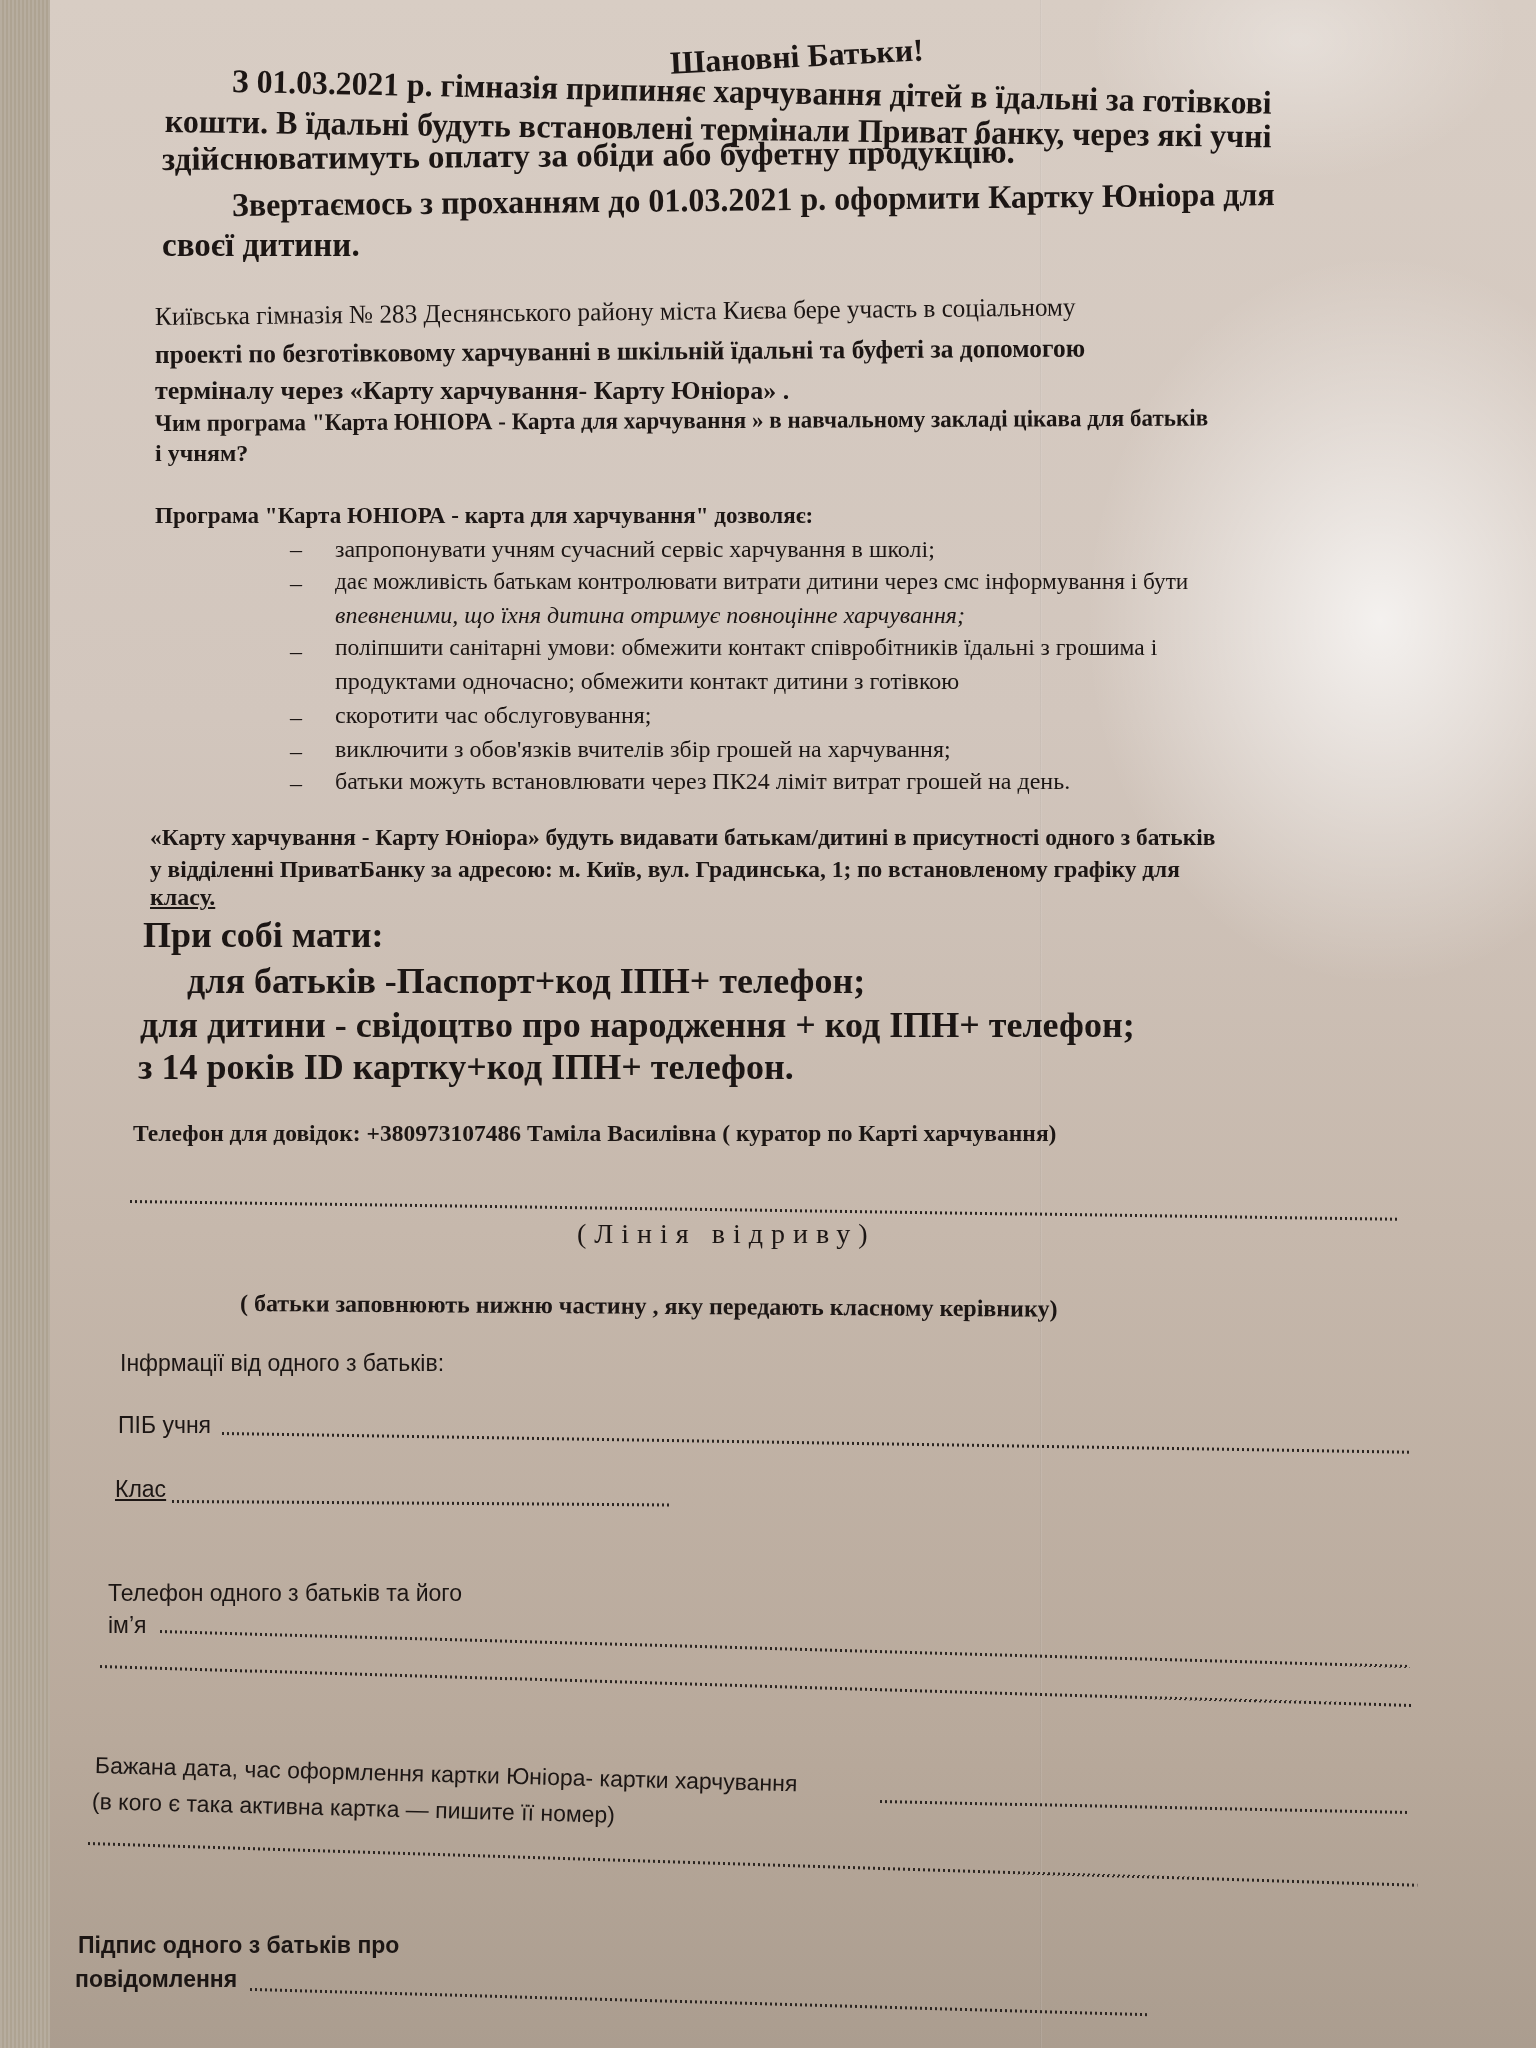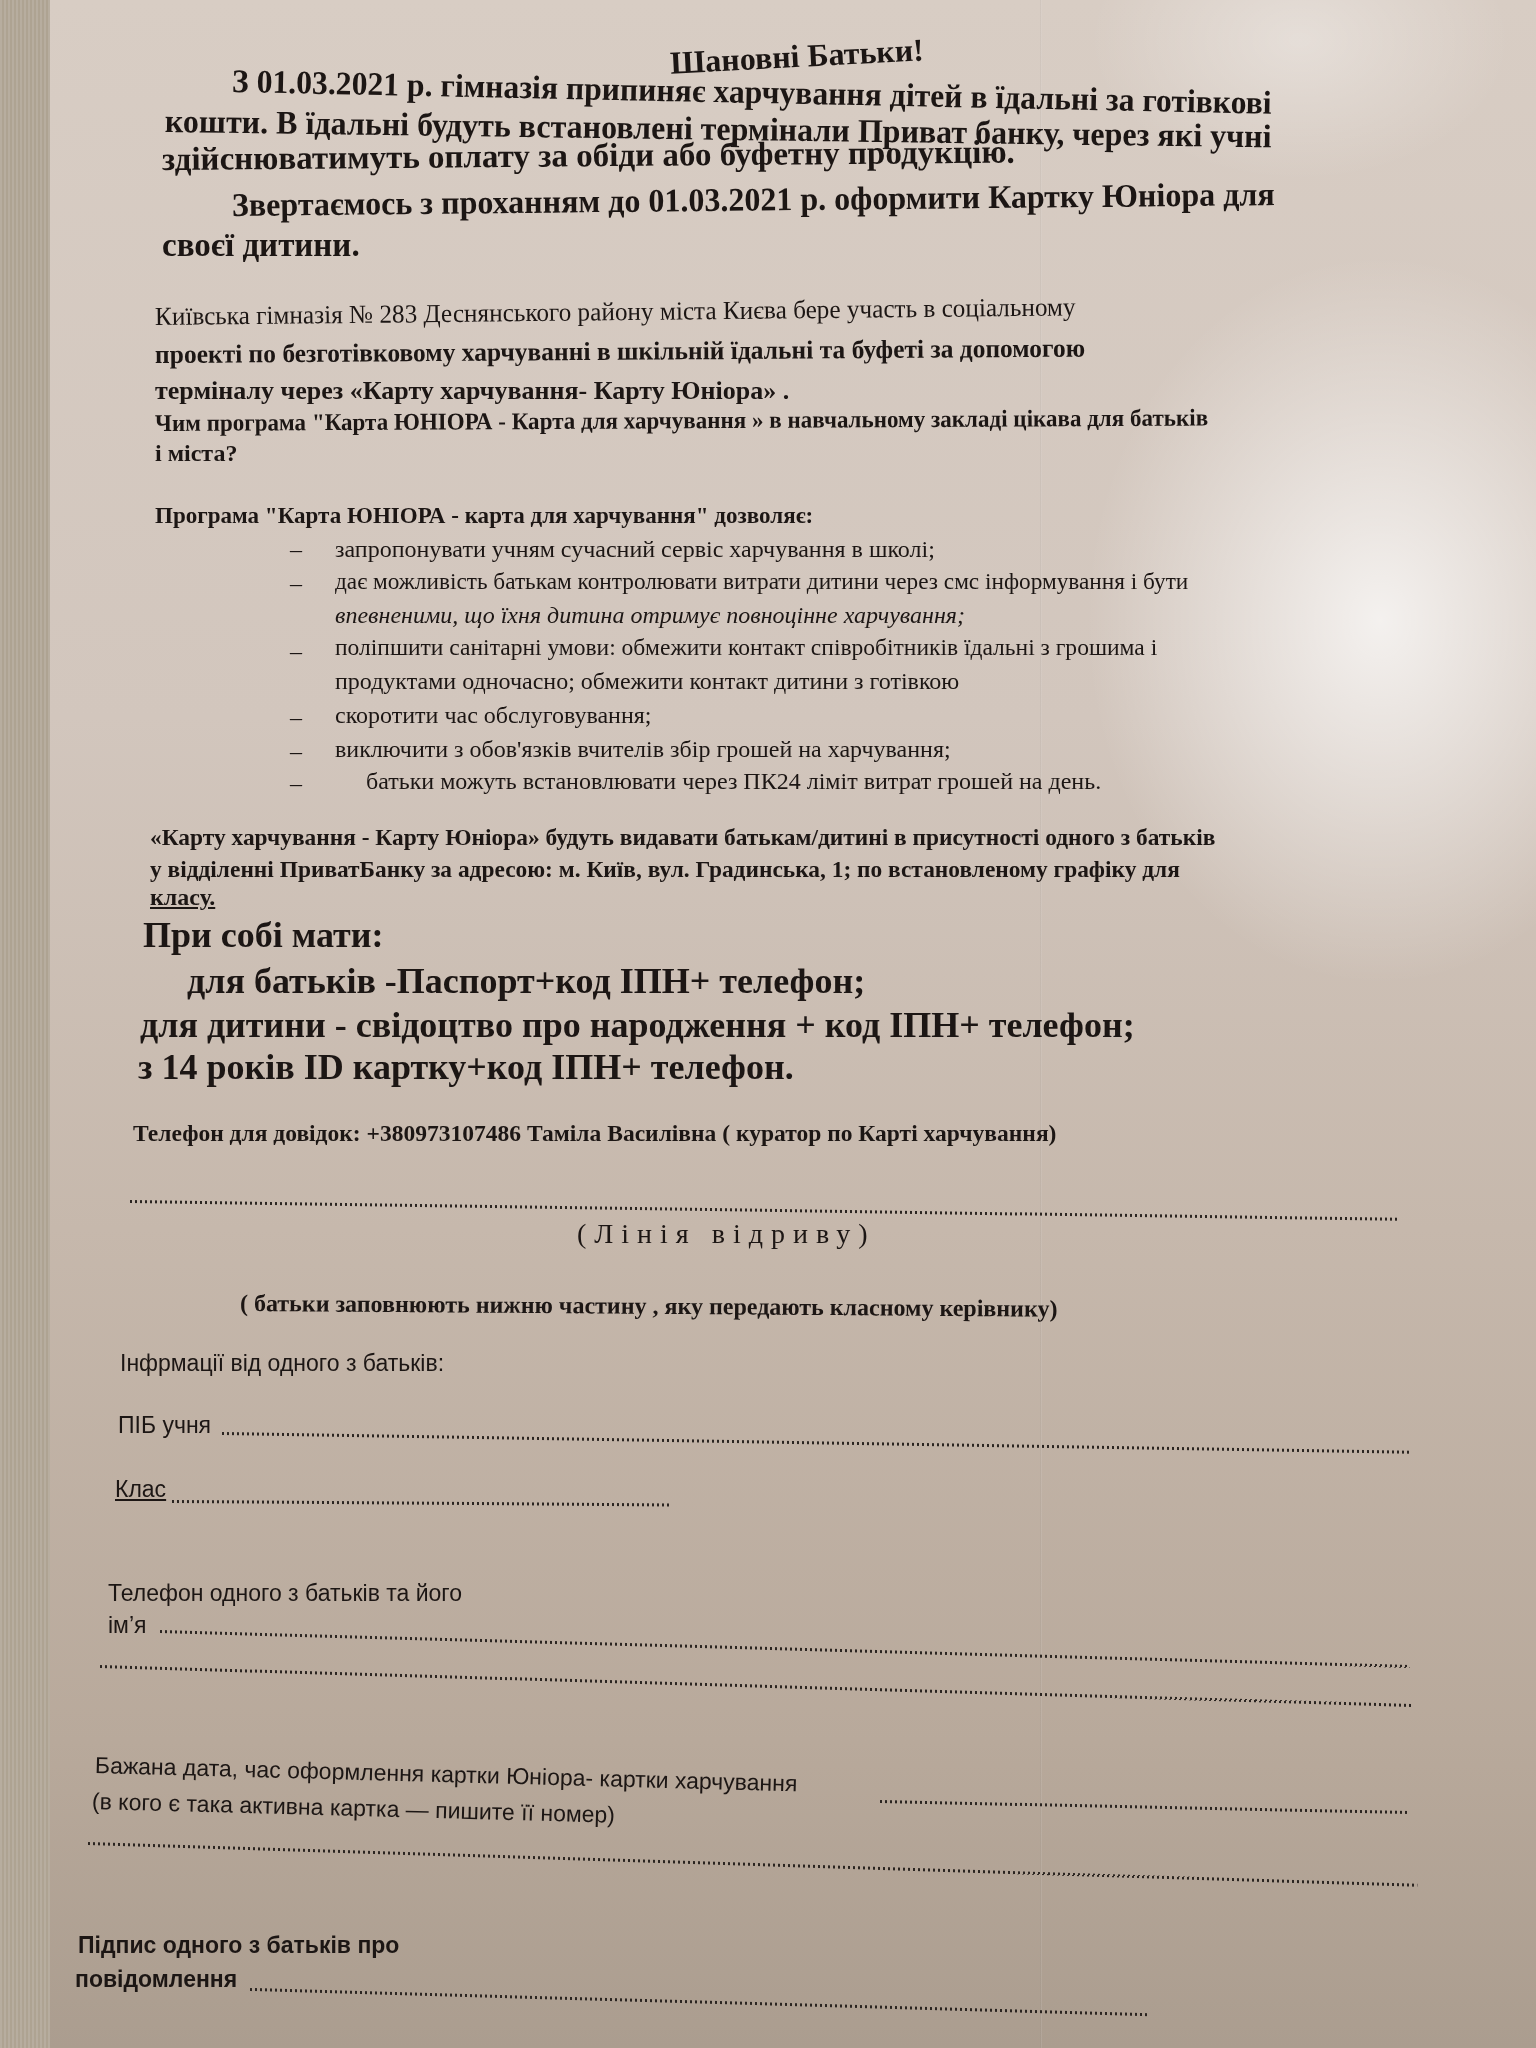--- a/index.html
+++ b/index.html
@@ -54,21 +54,21 @@
 <div class="t b lead" style="left:162px; top:140px; transform: rotate(-0.5deg); transform-origin:left;">здійснюватимуть оплату за обіди або буфетну продукцію.</div>
 <div class="t b lead" style="left:232px; top:186px; transform: rotate(-0.6deg) scaleX(0.97); transform-origin:left;">Звертаємось з проханням до 01.03.2021 р. оформити Картку Юніора для</div>
 <div class="t b lead" style="left:162px; top:226px;">своєї дитини.</div>
 
 <div class="t p2" style="left:155px; top:302px; transform: rotate(-0.6deg) scaleX(0.97); transform-origin:left;">
   <span>Київська гімназія № 283  Деснянського району міста Києва  бере  участь в соціальному</span>
 </div>
 <div class="t b p2" style="left:155px; top:340px; transform: rotate(-0.4deg) scaleX(0.98); transform-origin:left;">проекті по безготівковому харчуванні в шкільній їдальні та буфеті за допомогою</div>
 <div class="t b p2" style="left:155px; top:376px;">терміналу через «Карту харчування- Карту Юніора» .</div>
 <div class="t b body-md" style="left:155px; top:410px; transform: rotate(-0.3deg) scaleX(0.96); transform-origin:left;">Чим програма "Карта ЮНІОРА - Карта для харчування » в навчальному закладі цікава для батьків</div>
-<div class="t b body-md" style="left:155px; top:440px;">і міста?</div>
+<div class="t b body-md" style="left:155px; top:440px;">і учням?</div>
 
 <div class="t b body-md" style="left:155px; top:502px; transform: scaleX(0.96); transform-origin:left;">Програма "Карта ЮНІОРА - карта для харчування" дозволяє:</div>
 
 <div>
   <div class="dash" style="top:536px;">–</div>
   <div class="t list" style="left:335px; top:536px;">запропонувати учням сучасний сервіс харчування в школі;</div>
 
   <div class="dash" style="top:570px;">–</div>
   <div class="t list" style="left:335px; top:568px; transform: scaleX(0.97); transform-origin:left;">дає можливість батькам контролювати витрати дитини через смс  інформування і бути</div>
   <div class="t list" style="left:335px; top:602px;font-style:italic;">впевненими, що їхня дитина отримує повноцінне харчування;</div>
@@ -77,21 +77,21 @@
   <div class="t list" style="left:335px; top:634px; transform: scaleX(0.98); transform-origin:left;">поліпшити санітарні умови: обмежити контакт співробітників їдальні з грошима і</div>
   <div class="t list" style="left:335px; top:668px;">продуктами одночасно; обмежити контакт дитини з готівкою</div>
 
   <div class="dash" style="top:704px;">–</div>
   <div class="t list" style="left:335px; top:702px;">скоротити час обслуговування;</div>
 
   <div class="dash" style="top:738px;">–</div>
   <div class="t list" style="left:335px; top:736px;">виключити з обов'язків вчителів збір грошей на харчування;</div>
 
   <div class="dash" style="top:770px;">–</div>
-  <div class="t list" style="left:335px; top:768px;margin-left:31px;">батьки можуть встановлювати через ПК24 ліміт витрат грошей на день.</div>
+  <div class="t list" style="left:335px; top:768px;">батьки можуть встановлювати через ПК24 ліміт витрат грошей на день.</div>
 </div>
 
 <div class="t b body-md" style="left:150px; top:824px; transform: scaleX(0.975); transform-origin:left;">«Карту харчування - Карту Юніора» будуть видавати батькам/дитині в присутності одного з батьків</div>
 <div class="t b body-md" style="left:150px; top:856px; transform: scaleX(0.975); transform-origin:left;">у відділенні ПриватБанку за адресою: м. Київ, вул. Градинська, 1; по встановленому графіку для</div>
 <div class="t b body-md" style="left:150px; top:884px;text-decoration:underline;">класу.</div>
 
 <div class="t b big" style="left:143px; top:914px;">При собі мати:</div>
 <div class="t b big" style="left:143px; top:960px;margin-left:44px;">для батьків -Паспорт+код ІПН+ телефон;</div>
 <div class="t b big" style="left:140px; top:1004px;">для дитини - свідоцтво про народження + код ІПН+ телефон;</div>
 <div class="t b big" style="left:138px; top:1046px;">з 14 років ID картку+код ІПН+ телефон.</div>

